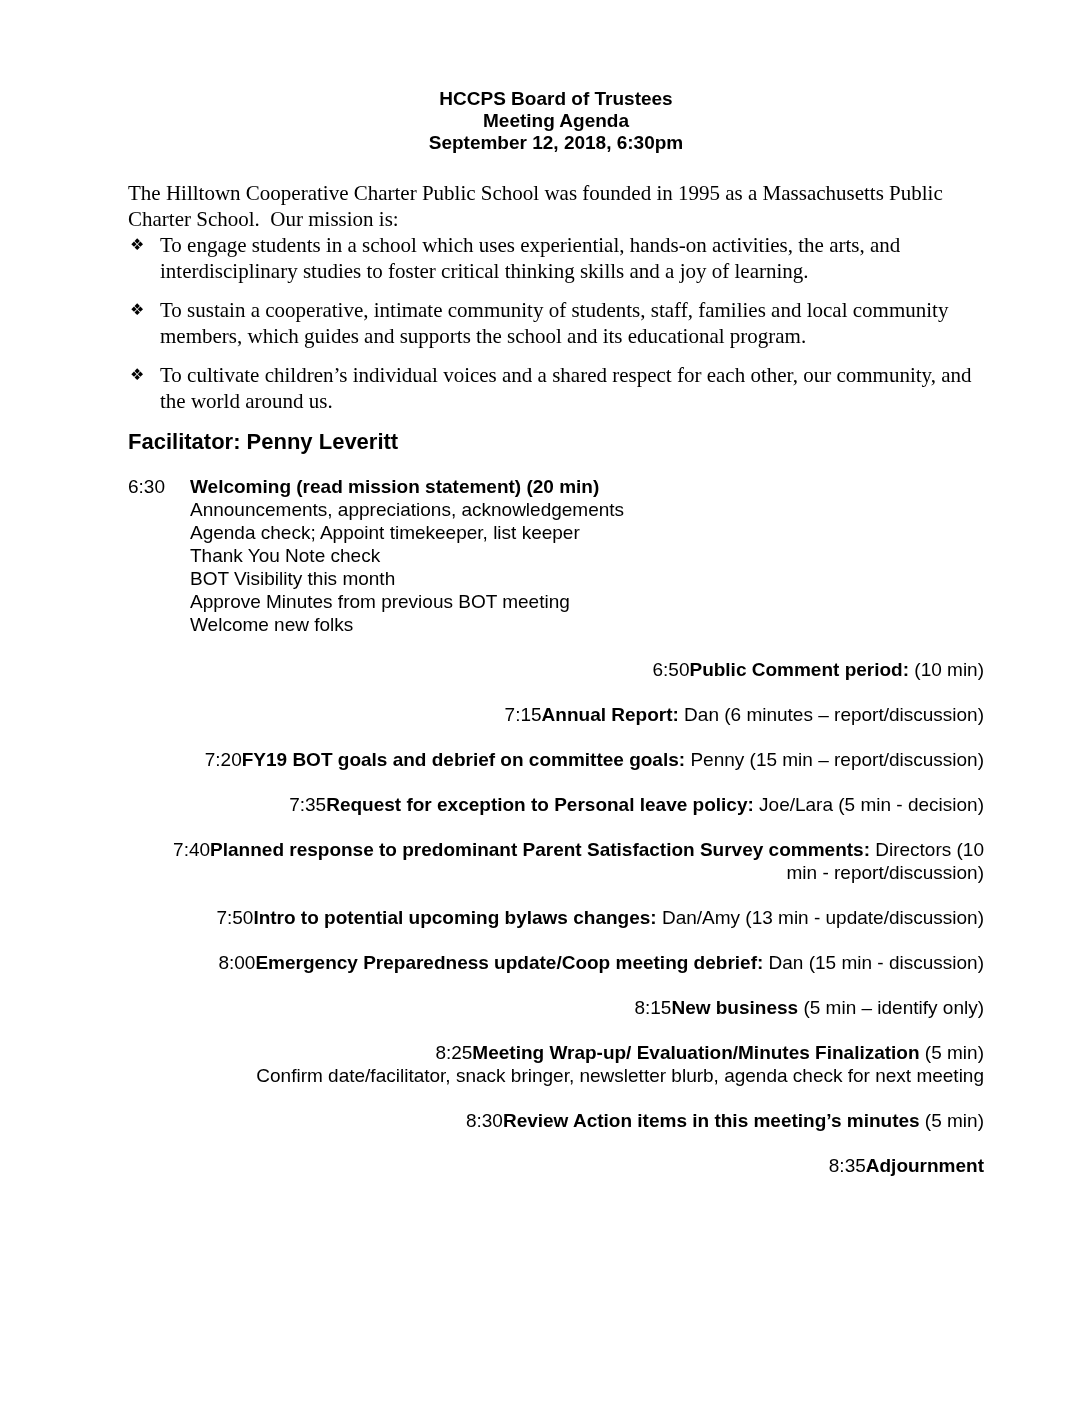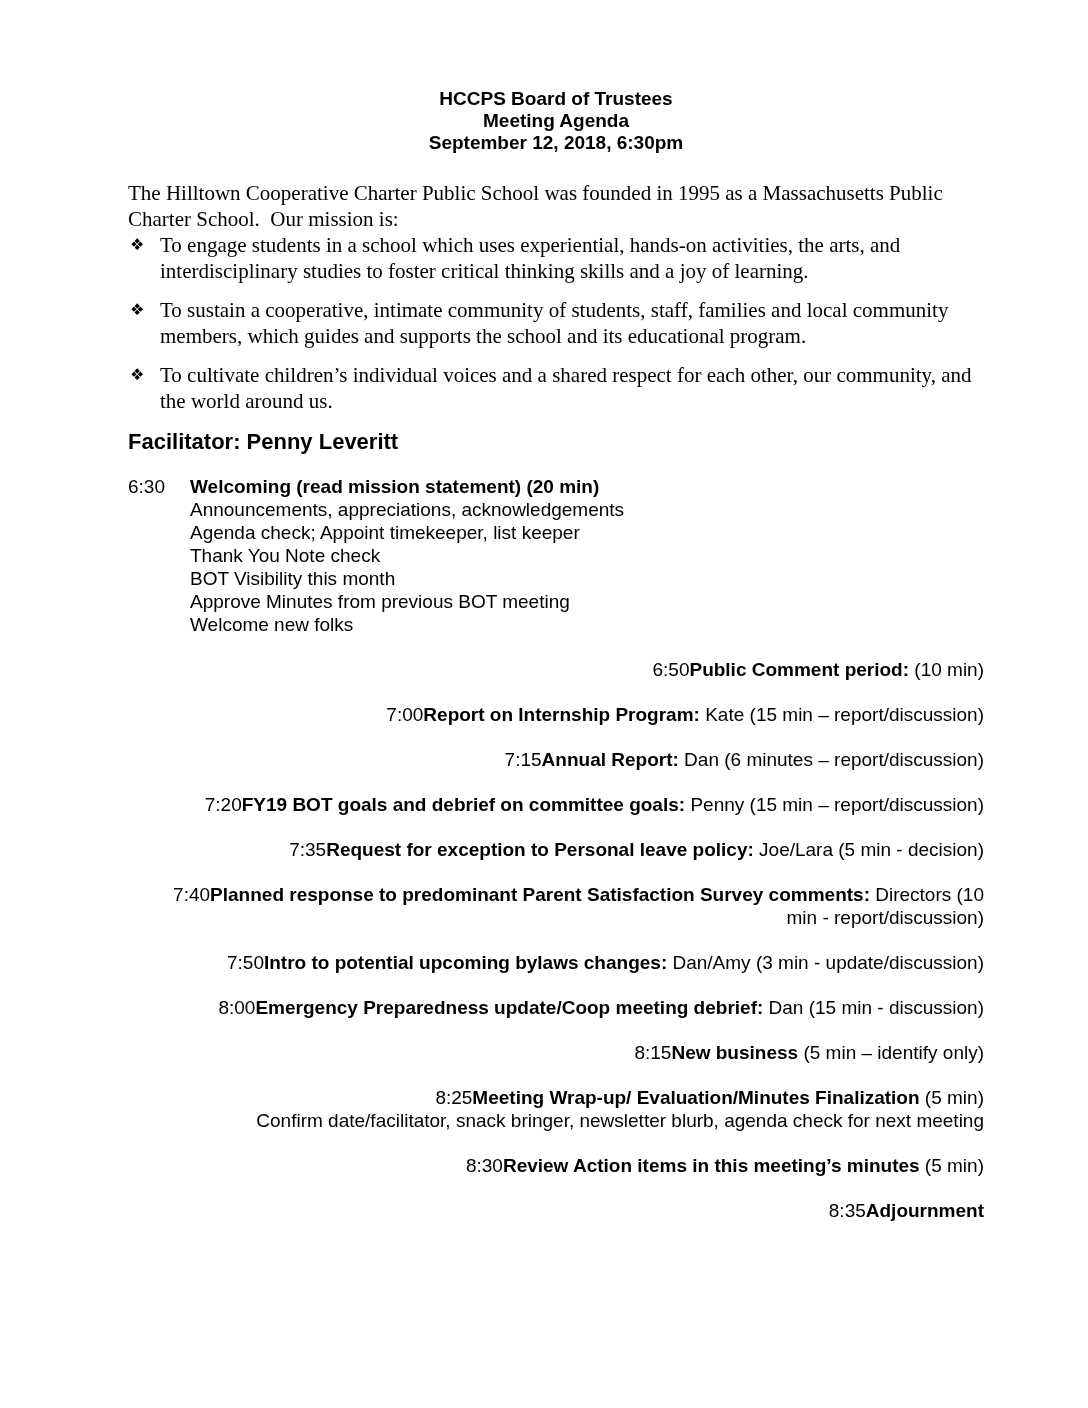--- a/index.html
+++ b/index.html
@@ -93,26 +93,25 @@
         <span class="bullet-glyph">❖</span>
         <div class="mission-text">To cultivate children’s individual voices and a shared respect for each other, our community, and the world around us.</div>
       </li>
     </ul>
 
   <p class="facilitator">Facilitator: Penny Leveritt</p>
 
   <section class="agenda">
       <div class="agenda-item"><span class="agenda-time">6:30</span><span class="agenda-label">Welcoming (read mission statement) (20 min)</span><div class="agenda-subline">Announcements, appreciations, acknowledgements</div><div class="agenda-subline">Agenda check; Appoint timekeeper, list keeper</div><div class="agenda-subline">Thank You Note check</div><div class="agenda-subline">BOT Visibility this month</div><div class="agenda-subline">Approve Minutes from previous BOT meeting</div><div class="agenda-subline">Welcome new folks</div></div>
       <div class="agenda-item"><span class="agenda-time">6:50</span><span class="agenda-label">Public Comment period:</span><span class="agenda-detail"> (10 min)</span></div>
-      <div class="agenda-item"><span class="agenda-time">7:00</span><span class="agenda-label">Report on Internship Program:</span><span class="agenda-detail"> Kate (15 min – report/discussion)</span></div>
       <div class="agenda-item"><span class="agenda-time">7:15</span><span class="agenda-label">Annual Report:</span><span class="agenda-detail"> Dan (6 minutes – report/discussion)</span></div>
       <div class="agenda-item"><span class="agenda-time">7:20</span><span class="agenda-label">FY19 BOT goals and debrief on committee goals:</span><span class="agenda-detail"> Penny (15 min – report/discussion)</span></div>
       <div class="agenda-item"><span class="agenda-time">7:35</span><span class="agenda-label">Request for exception to Personal leave policy:</span><span class="agenda-detail"> Joe/Lara (5 min - decision)</span></div>
       <div class="agenda-item flow"><span class="agenda-time">7:40</span><span class="agenda-label">Planned response to predominant Parent Satisfaction Survey comments:</span><span class="agenda-detail"> Directors (10 min - report/discussion)</span></div>
-      <div class="agenda-item"><span class="agenda-time">7:50</span><span class="agenda-label">Intro to potential upcoming bylaws changes:</span><span class="agenda-detail"> Dan/Amy (3 min - update/discussion)</span></div>
+      <div class="agenda-item"><span class="agenda-time">7:50</span><span class="agenda-label">Intro to potential upcoming bylaws changes:</span><span class="agenda-detail"> Dan/Amy (13 min - update/discussion)</span></div>
       <div class="agenda-item"><span class="agenda-time">8:00</span><span class="agenda-label">Emergency Preparedness update/Coop meeting debrief:</span><span class="agenda-detail"> Dan (15 min - discussion)</span></div>
       <div class="agenda-item"><span class="agenda-time">8:15</span><span class="agenda-label">New business</span><span class="agenda-detail"> (5 min – identify only)</span></div>
       <div class="agenda-item"><span class="agenda-time">8:25</span><span class="agenda-label">Meeting Wrap-up/ Evaluation/Minutes Finalization</span><span class="agenda-detail"> (5 min)</span><div class="agenda-subline">Confirm date/facilitator, snack bringer, newsletter blurb, agenda check for next meeting</div></div>
       <div class="agenda-item"><span class="agenda-time">8:30</span><span class="agenda-label">Review Action items in this meeting’s minutes</span><span class="agenda-detail"> (5 min)</span></div>
       <div class="agenda-item"><span class="agenda-time">8:35</span><span class="agenda-label">Adjournment</span></div>
     </section>
 
 </div>
 
 </body></html>

